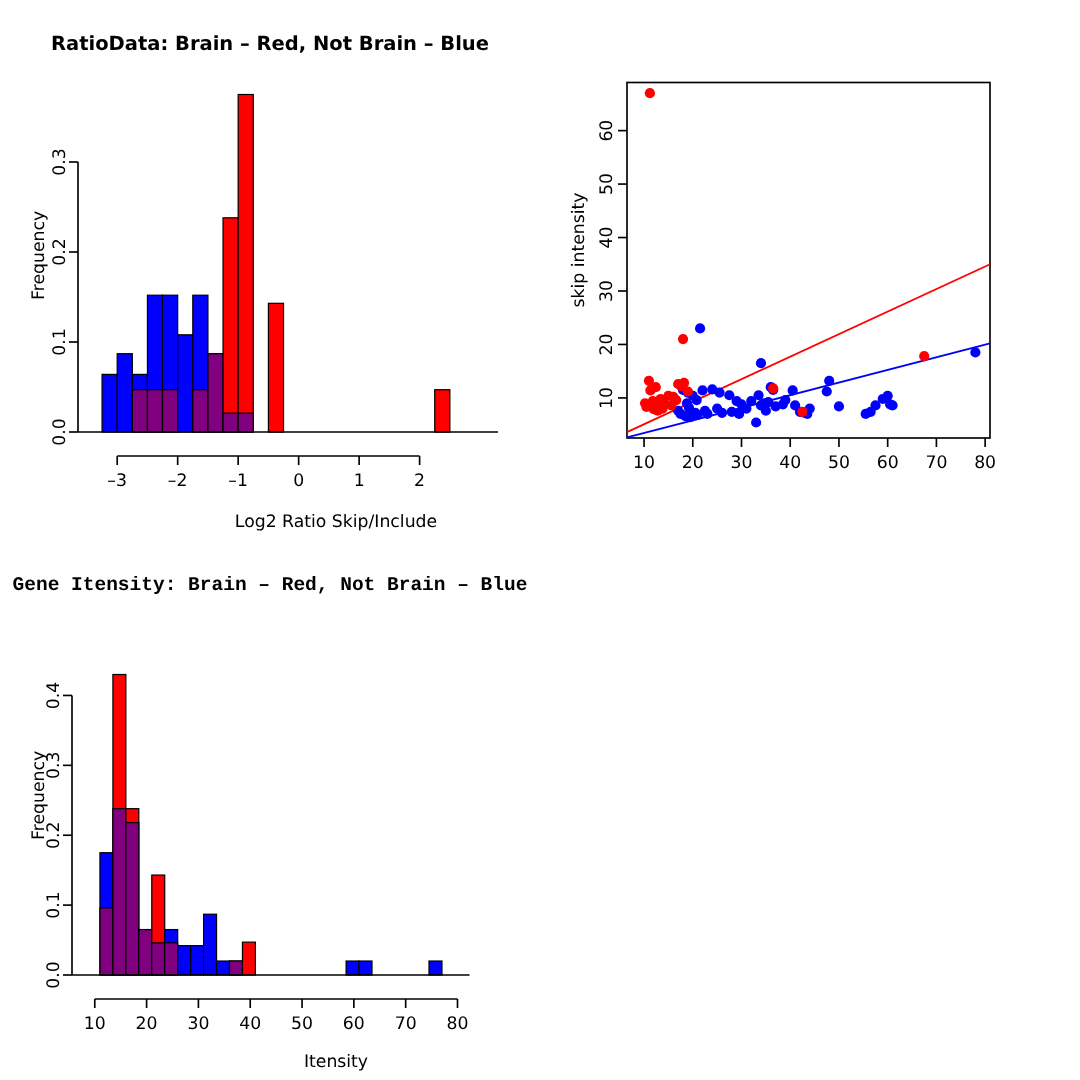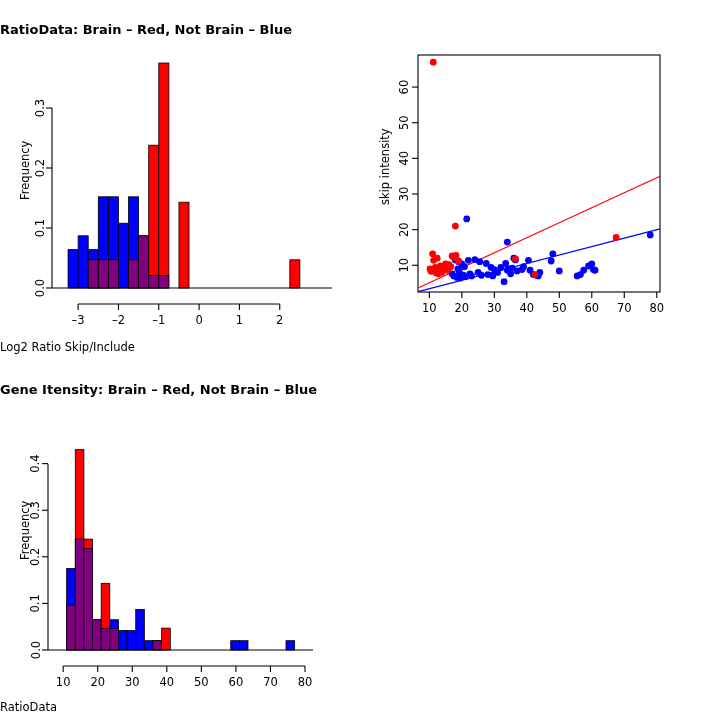--- a/index.html
+++ b/index.html
@@ -3,23 +3,23 @@
 <meta charset="utf-8">
 <style>
   html,body{margin:0;padding:0;background:#ffffff;}
   body{width:720px;height:720px;position:relative;overflow:hidden;
        font-family:"DejaVu Sans","Liberation Sans",sans-serif;color:#000;}
   .panel{position:absolute;width:360px;height:360px;}
   #panel-tl{left:0;top:0;}
   #panel-tr{left:360px;top:0;}
   #panel-bl{left:0;top:360px;}
   #panel-br{left:360px;top:360px;}
-  .panel-title{position:absolute;width:100%;text-align:left;
+  .panel-title{position:absolute;width:100%;text-align:center;
       font-weight:bold;font-size:13px;letter-spacing:0px;}
-  .axis-title{position:absolute;font-size:11.5px;text-align:left;}
+  .axis-title{position:absolute;font-size:11.5px;text-align:center;margin-left:44px;}
   .ylab-rot{position:absolute;font-size:11.5px;
       transform-origin:left top;transform:rotate(-90deg);white-space:nowrap;}
   svg{position:absolute;left:0;top:0;}
   .tick-txt{font-family:"DejaVu Sans","Liberation Sans",sans-serif;font-size:11.5px;fill:#000;}
   .tick-rot{font-family:"DejaVu Sans","Liberation Sans",sans-serif;font-size:11.5px;fill:#000;}
 </style>
 </head>
 <body>
 
 <div class="panel" id="panel-tl">
@@ -187,21 +187,21 @@
       <text x="231.78523489932886" y="312" text-anchor="middle" class="tick-txt">60</text>
       <line x1="264.2684563758389" y1="292" x2="264.2684563758389" y2="298" stroke="#000" stroke-width="1.1"></line>
       <text x="264.2684563758389" y="312" text-anchor="middle" class="tick-txt">70</text>
       <line x1="296.75167785234896" y1="292" x2="296.75167785234896" y2="298" stroke="#000" stroke-width="1.1"></line>
       <text x="296.75167785234896" y="312" text-anchor="middle" class="tick-txt">80</text>
     </svg>
   <div class="ylab-rot" style="left:18px;top:205px;">skip intensity</div>
 </div>
 
 <div class="panel" id="panel-bl">
-  <div class="panel-title" style="top:22px;">Gene Itensity: Brain – Red, Not Brain – Blue</div>
+  <div class="panel-title" style="top:22px;font-family:Liberation Mono, monospace;">Gene Itensity: Brain – Red, Not Brain – Blue</div>
   <svg id="svg-gene" width="360" height="360">
       <rect x="66.63636363636364" y="208.4659090909091" width="8.63636363636364" height="81.5340909090909" fill="#0000ff" stroke="#000" stroke-width="0.8"></rect>
       <rect x="66.63636363636364" y="245.27272727272725" width="8.63636363636364" height="44.72727272727275" fill="#800080" stroke="#000" stroke-width="0.8"></rect>
       <rect x="75.27272727272728" y="89.6590909090909" width="8.636363636363626" height="200.3409090909091" fill="#ff0000" stroke="#000" stroke-width="0.8"></rect>
       <rect x="75.27272727272728" y="179.11363636363637" width="8.636363636363626" height="110.88636363636363" fill="#800080" stroke="#000" stroke-width="0.8"></rect>
       <rect x="83.9090909090909" y="179.11363636363637" width="8.63636363636364" height="110.88636363636363" fill="#ff0000" stroke="#000" stroke-width="0.8"></rect>
       <rect x="83.9090909090909" y="188.4318181818182" width="8.63636363636364" height="101.56818181818181" fill="#800080" stroke="#000" stroke-width="0.8"></rect>
       <rect x="92.54545454545455" y="259.71590909090907" width="8.63636363636364" height="30.284090909090935" fill="#0000ff" stroke="#000" stroke-width="0.8"></rect>
       <rect x="92.54545454545455" y="259.71590909090907" width="8.63636363636364" height="30.284090909090935" fill="#800080" stroke="#000" stroke-width="0.8"></rect>
       <rect x="101.18181818181819" y="223.375" width="8.636363636363626" height="66.625" fill="#ff0000" stroke="#000" stroke-width="0.8"></rect>
@@ -241,19 +241,19 @@
       <line x1="201.36363636363637" y1="306" x2="201.36363636363637" y2="312" stroke="#000" stroke-width="1.1"></line>
       <text x="201.36363636363637" y="326" text-anchor="middle" class="tick-txt">50</text>
       <line x1="235.9090909090909" y1="306" x2="235.9090909090909" y2="312" stroke="#000" stroke-width="1.1"></line>
       <text x="235.9090909090909" y="326" text-anchor="middle" class="tick-txt">60</text>
       <line x1="270.45454545454544" y1="306" x2="270.45454545454544" y2="312" stroke="#000" stroke-width="1.1"></line>
       <text x="270.45454545454544" y="326" text-anchor="middle" class="tick-txt">70</text>
       <line x1="305" y1="306" x2="305" y2="312" stroke="#000" stroke-width="1.1"></line>
       <text x="305" y="326" text-anchor="middle" class="tick-txt">80</text>
       <line x1="48" y1="290" x2="313" y2="290" stroke="#000" stroke-width="1"></line>
     </svg>
-  <div class="axis-title" style="left:0;top:340px;width:360px;">RatioData</div>
+  <div class="axis-title" style="left:0;top:340px;width:360px;">Itensity</div>
   <div class="ylab-rot" style="left:18px;top:200px;">Frequency</div>
 </div>
 
 <div class="panel" id="panel-br">
   
 </div>
 
 </body></html>

